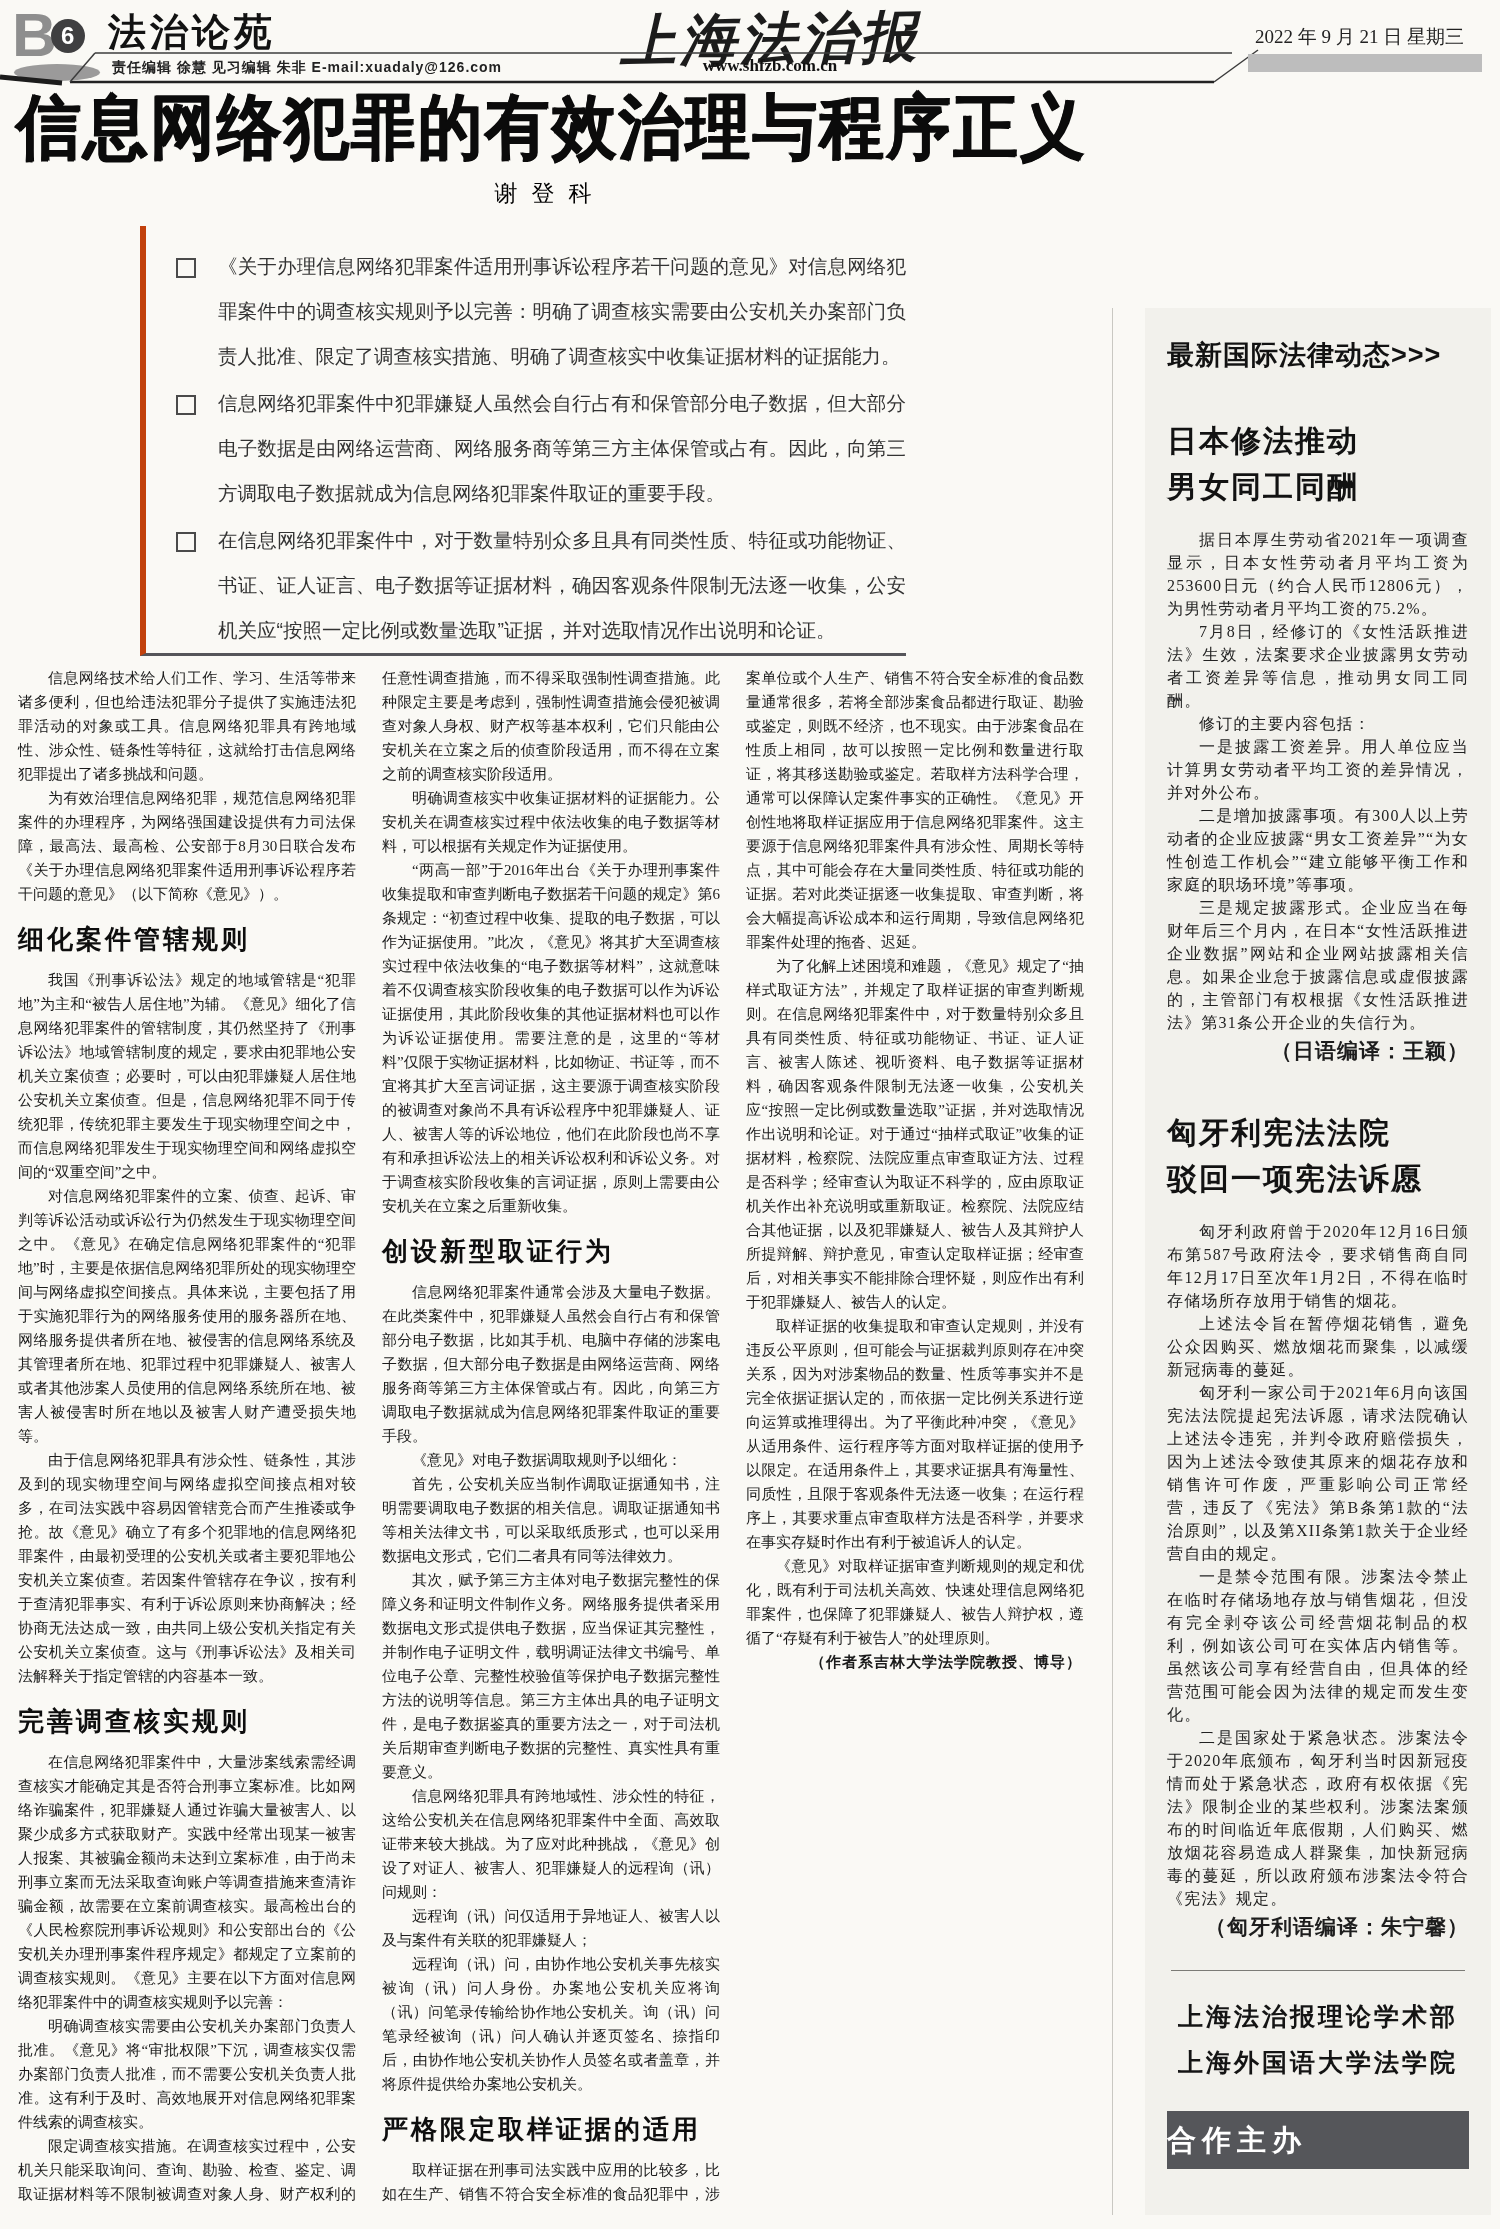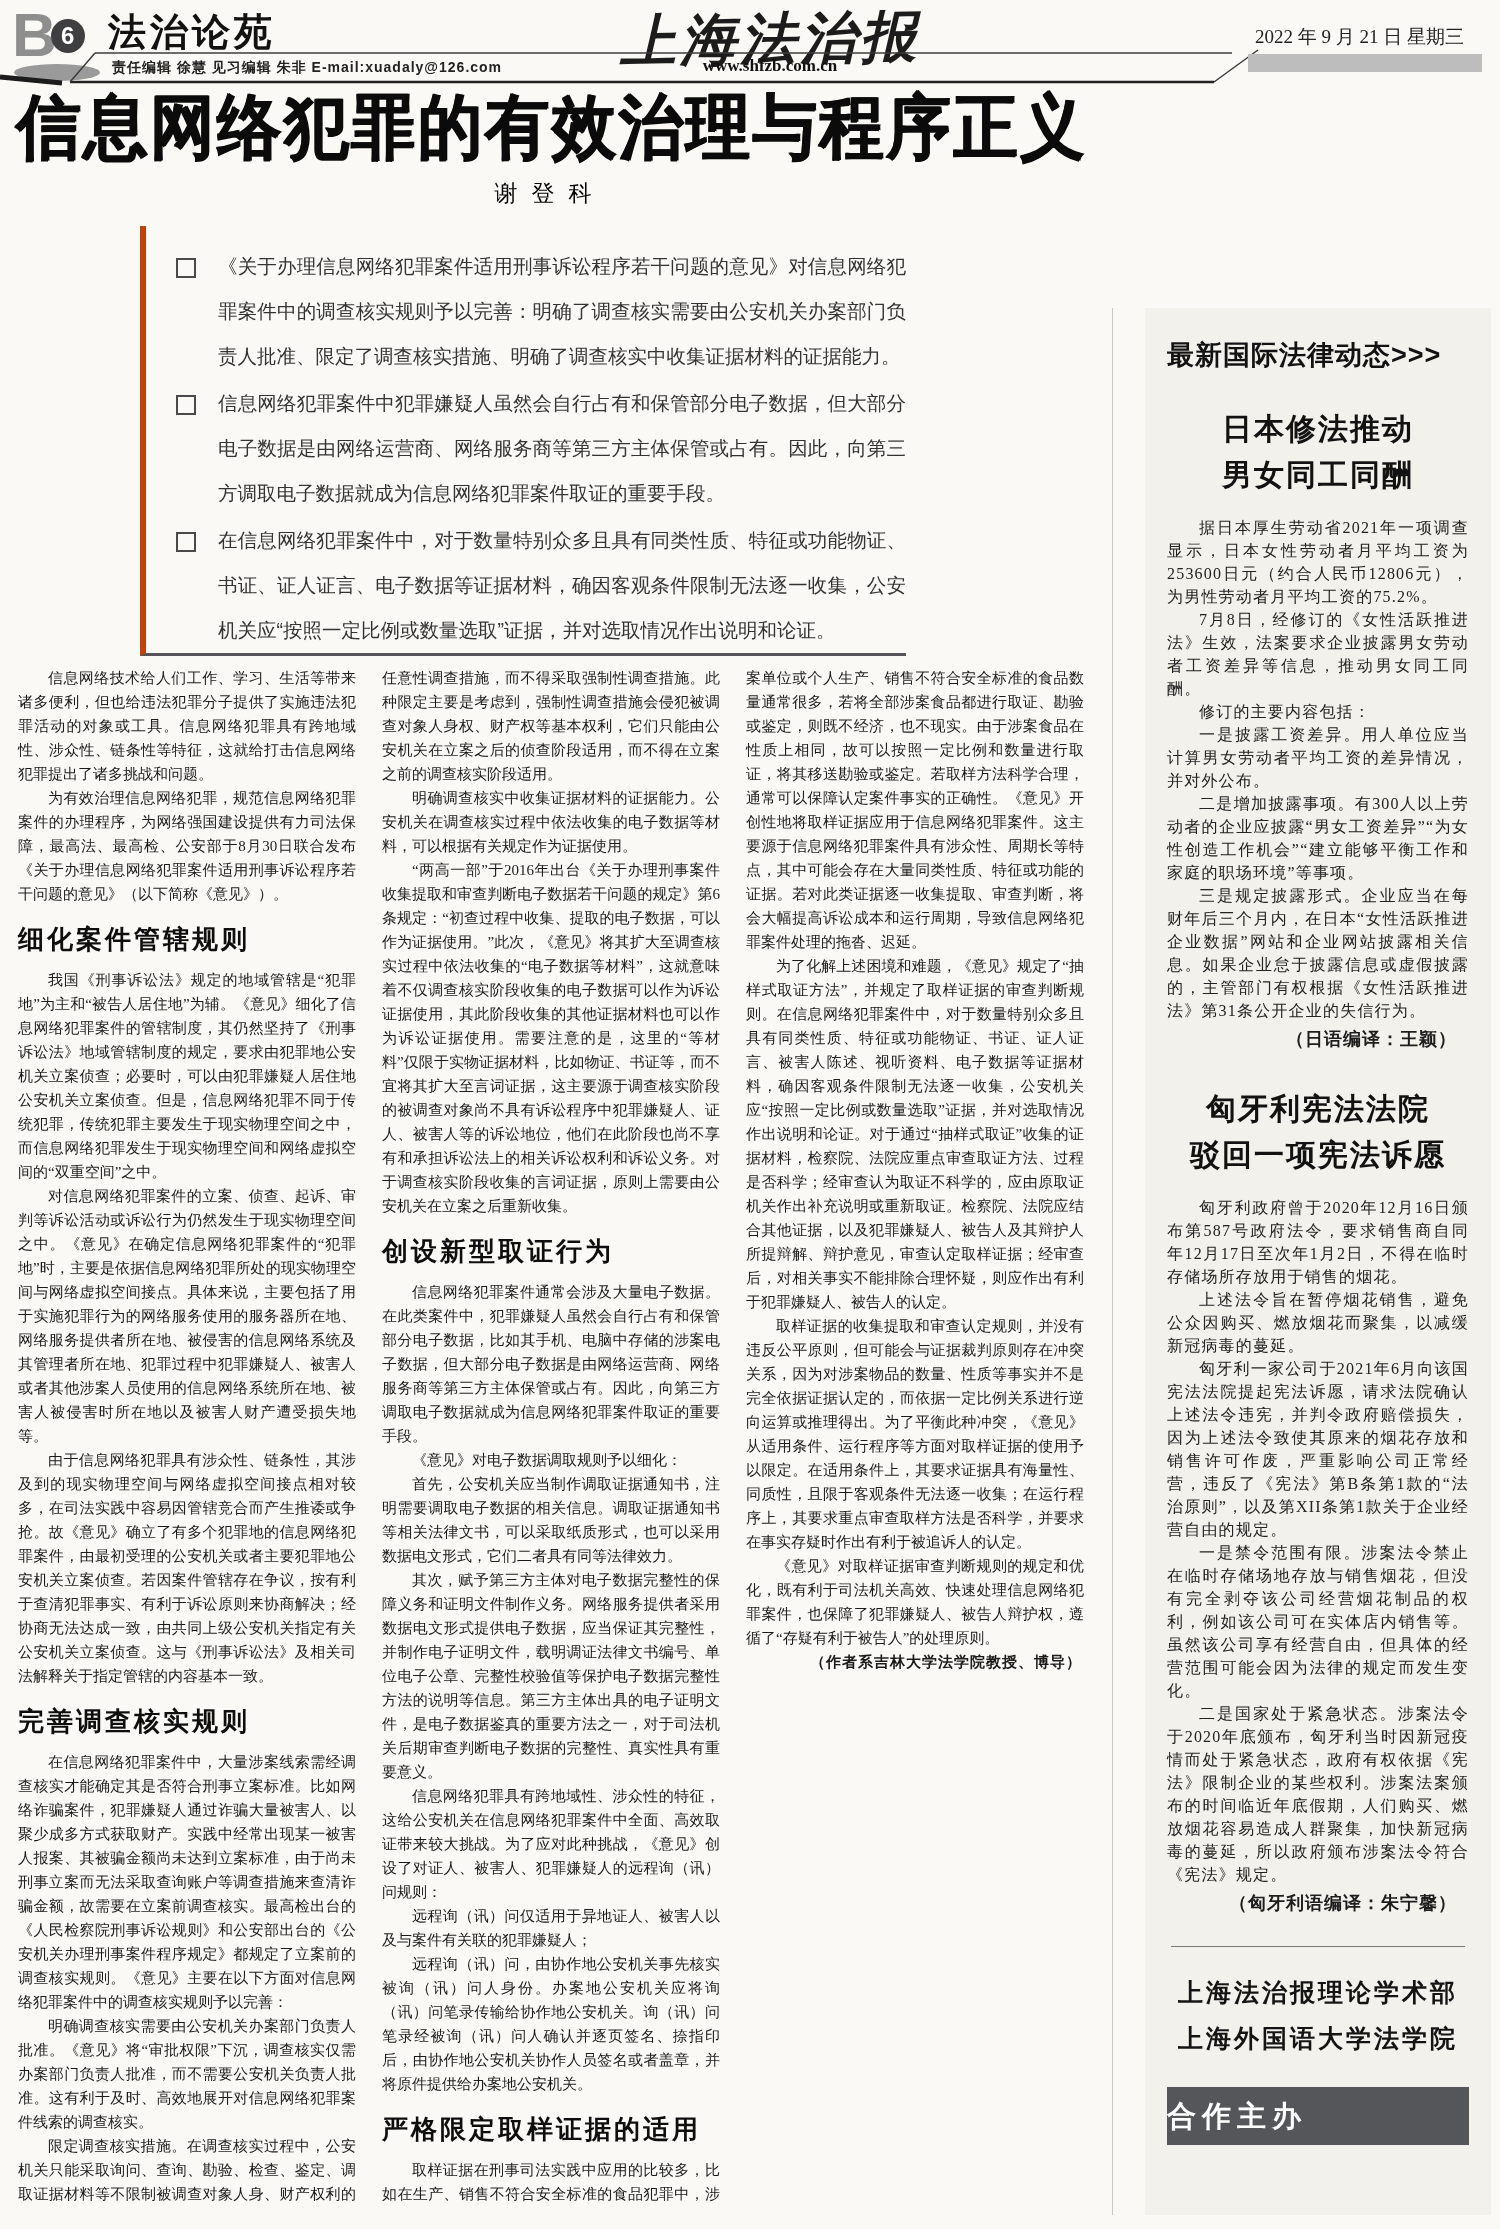--- a/index.html
+++ b/index.html
@@ -49,26 +49,26 @@
     text-align:justify;color:#1b1b1b;}
   .body-cols p{margin:0;text-indent:2em;}
   .body-cols h3{font:900 26px/34px "Liberation Sans",sans-serif;color:#0e0e0e;
     text-align:left;letter-spacing:3px;margin:16px 0 12px;text-indent:0;break-after:avoid;}
   .body-cols p.note{text-align:right;font-weight:bold;letter-spacing:1px;text-indent:0;padding-right:2px;}
   
   .vdivider{position:absolute;left:1112px;top:308px;width:1px;height:1907px;background:#c9c8c2;}
   .sidebar{position:absolute;left:1145px;top:308px;width:346px;height:1907px;
     background:#f2f1ec;box-sizing:border-box;padding:30px 22px 20px 22px;}
   .sb-tag{font:900 27px/34px "Liberation Sans",sans-serif;color:#121212;letter-spacing:1px;}
-  .sb-title{font:900 30px/46px "Liberation Sans",sans-serif;color:#121212;text-align:center;
-    letter-spacing:2px;margin:34px 0 18px;}
+  .sb-title{font:900 30px/46px "Liberation Sans",sans-serif;color:#121212;
+    letter-spacing:2px;margin:46px 0 18px;}
   .sidebar p.sp{margin:0;font-family:"Liberation Serif","DejaVu Serif",serif;
     font-size:16px;line-height:23px;letter-spacing:1.2px;text-align:justify;text-indent:2em;color:#222;}
-  .sidebar p.byline{margin:4px 12px 0;font-family:"Liberation Serif",serif;font-weight:bold;
-    font-size:18px;line-height:26px;text-align:right;letter-spacing:1px;color:#1d1d1d;}
+  .sidebar p.byline{margin:4px 0 0;font-family:"Liberation Serif",serif;font-weight:bold;
+    font-size:21px;line-height:26px;text-align:right;letter-spacing:1px;color:#1d1d1d;}
   .sb-rule{border:none;border-top:1.5px solid #7c7b76;margin:30px 4px 22px;}
   .sb-org{font:900 25px/46px "Liberation Sans",sans-serif;text-align:center;letter-spacing:3px;color:#141414;}
   .coop{margin-top:26px;background:#55565a;color:#ffffff;
     font:900 29px/58px "Liberation Sans",sans-serif;letter-spacing:6px;}
 </style>
 </head>
 <body>
 
 <div class="hdr-logo">
   <span class="bigB">B</span><span class="circ6">6</span>

